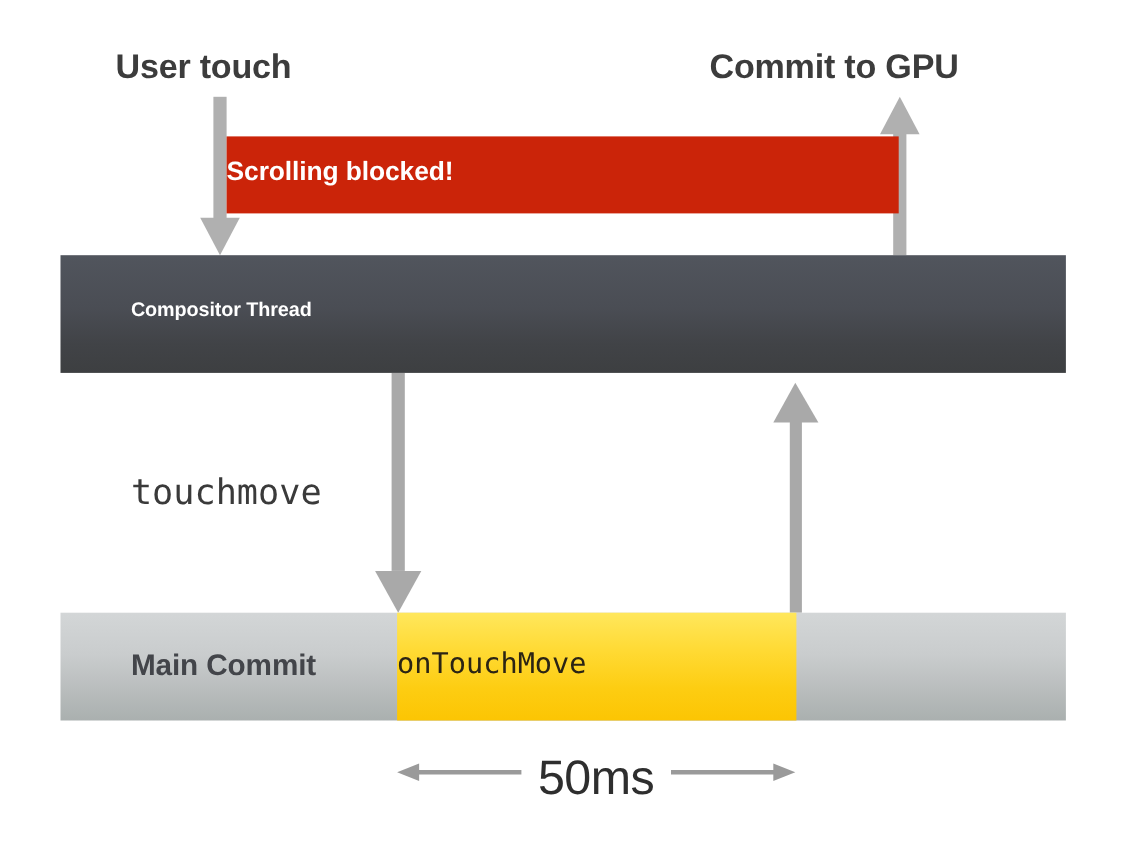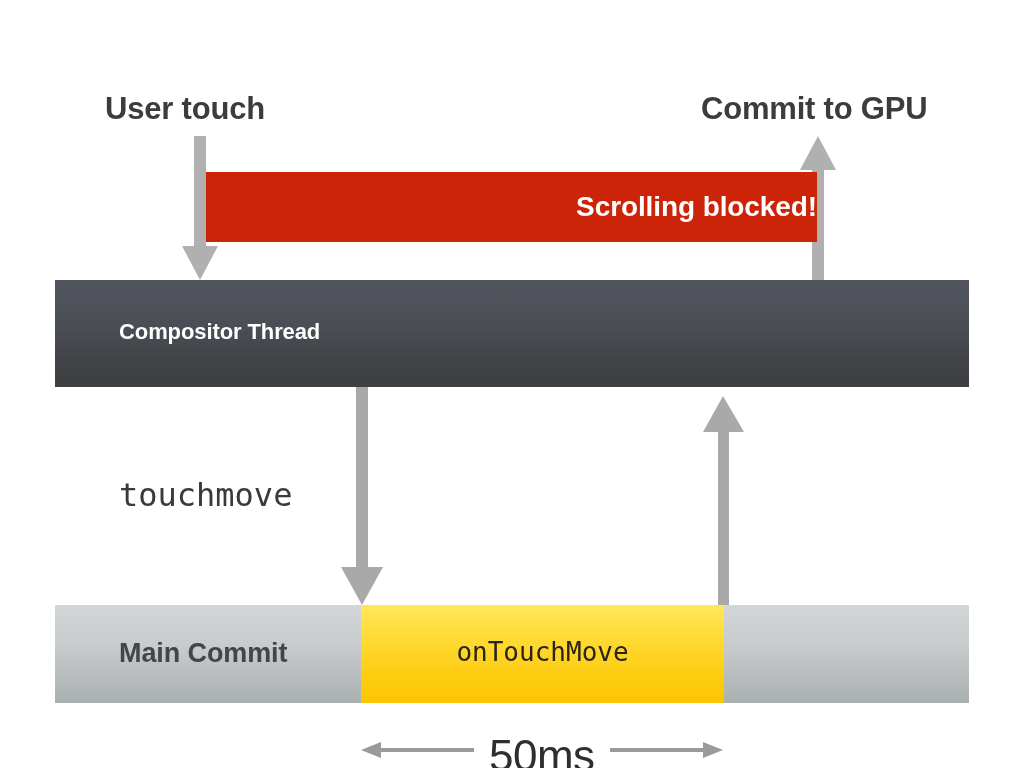--- a/index.html
+++ b/index.html
@@ -13,55 +13,54 @@
     position: relative;
     overflow: hidden;
     font-family: "Liberation Sans", sans-serif;
   }
 
   #stage {
     position: absolute;
     left: 0; top: 0;
     width: 1024px;
     height: 688px;
-    margin-top: 48px;
   }
 
   
   .top-label {
     position: absolute;
     font-family: "Liberation Sans", sans-serif;
     font-weight: bold;
     font-size: 31px;
     color: #3c3c3c;
     white-space: nowrap;
     letter-spacing: -0.2px;
   }
   #label-user-touch { left: 105px; top: 43px; }
-  #label-commit-gpu { left: 701px; top: 43px; }
+  #label-commit-gpu { left: 645px; top: 43px; }
 
   
   .bar {
     position: absolute;
     box-sizing: border-box;
   }
 
   #compositor-bar {
     left: 55px;
     top: 232px;
     width: 914px;
     height: 107px;
     background: linear-gradient(to bottom, #51555d 0%, #4a4d54 45%, #414347 75%, #3d3f41 100%);
   }
   #compositor-label {
     position: absolute;
     left: 119px;
     top: 271px;
     font-weight: bold;
-    font-size: 22px;
+    font-size: 18px;
     color: #ffffff;
     white-space: nowrap;
     letter-spacing: -0.1px;
   }
 
   #mainthread-bar {
     left: 55px;
     top: 557px;
     width: 914px;
     height: 98px;
@@ -85,44 +84,44 @@
     top: 557px;
     width: 363px;
     height: 98px;
     background: linear-gradient(to bottom, #ffe75c 0%, #ffda34 35%, #fdcd12 70%, #fcc503 100%);
   }
   #ontouchmove-label {
     position: absolute;
     left: 361px;
     top: 589px;
     width: 363px;
-    text-align: center;
+    text-align: left;
     font-family: "DejaVu Sans Mono", "Liberation Mono", monospace;
     font-size: 26px;
     color: #2b2414;
     white-space: nowrap;
   }
 
   
   #scrolling-blocked-bar {
     position: absolute;
     left: 206px;
     top: 124px;
     width: 611px;
     height: 70px;
     background: #cb2409;
   }
   #scrolling-blocked-label {
     position: absolute;
     left: 206px;
     top: 143px;
     width: 611px;
-    text-align: right;
-    font-weight: bold;
-    font-size: 28px;
+    text-align: left;
+    font-weight: bold;
+    font-size: 24px;
     color: #ffffff;
     white-space: nowrap;
     letter-spacing: -0.1px;
   }
 
   
   #touchmove-label {
     position: absolute;
     left: 119px;
     top: 428px;

